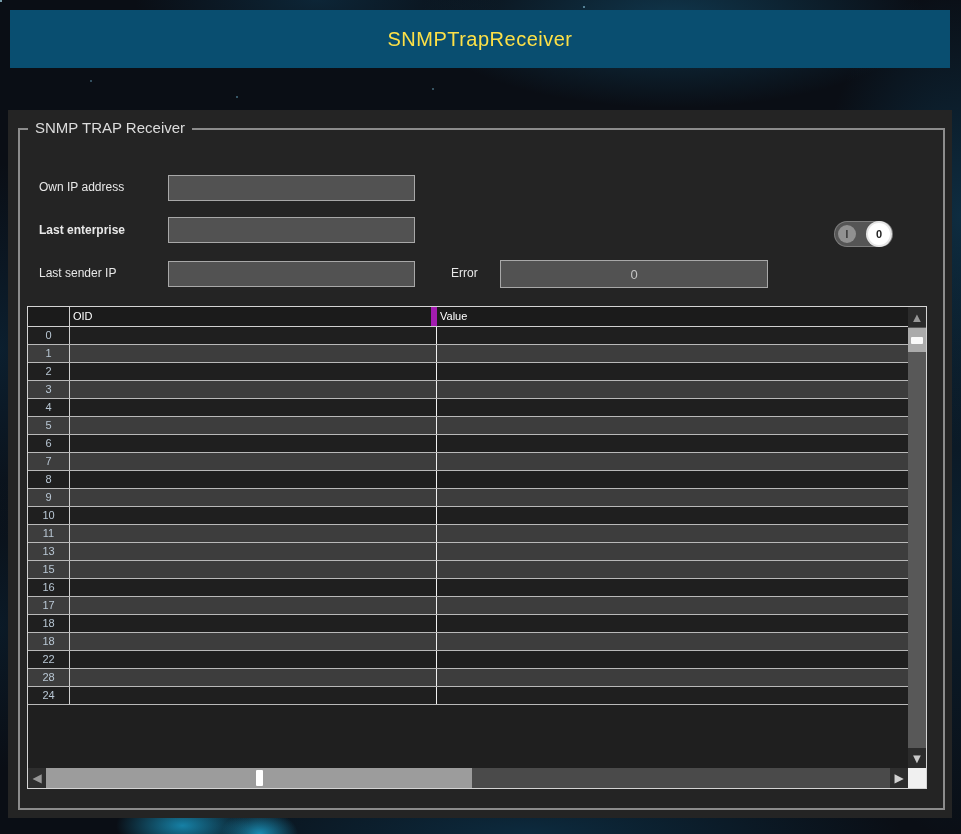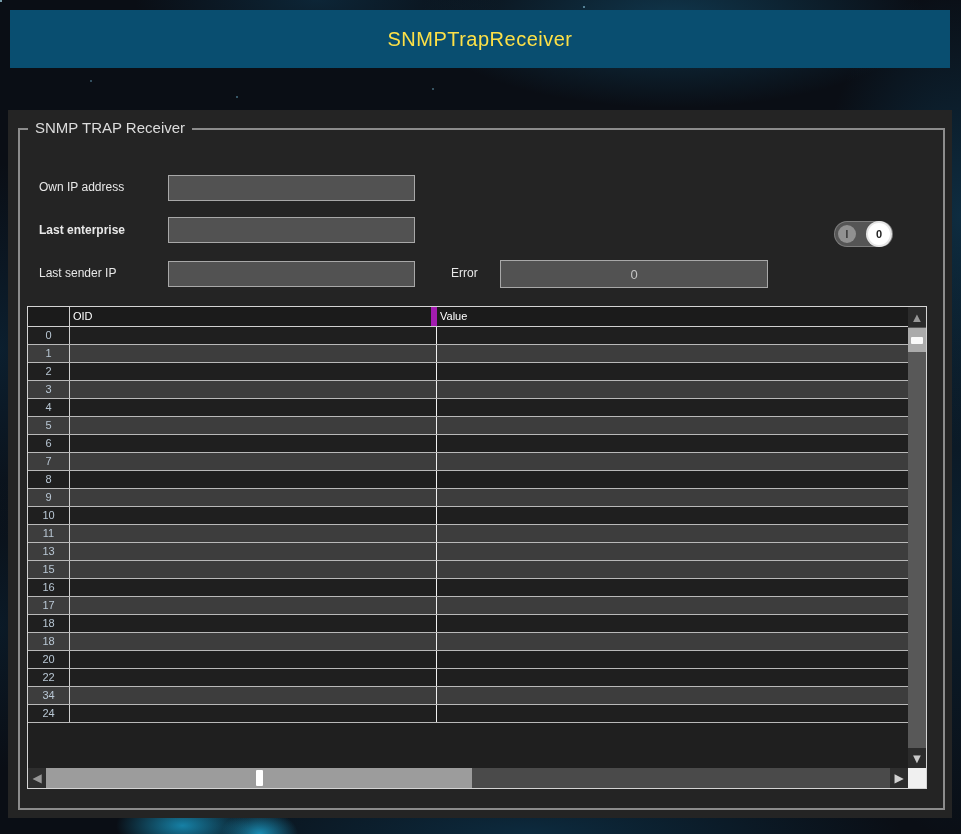--- a/index.html
+++ b/index.html
@@ -252,31 +252,26 @@
             <div class="cell num">18</div>
             <div class="cell oid"></div>
             <div class="cell val"></div>
           </div>
           <div class="trow odd">
             <div class="cell num">18</div>
             <div class="cell oid"></div>
             <div class="cell val"></div>
           </div>
           <div class="trow even">
-            <div class="cell num">20</div>
-            <div class="cell oid"></div>
-            <div class="cell val"></div>
-          </div>
-          <div class="trow even">
             <div class="cell num">22</div>
             <div class="cell oid"></div>
             <div class="cell val"></div>
           </div>
           <div class="trow odd">
-            <div class="cell num">34</div>
+            <div class="cell num">28</div>
             <div class="cell oid"></div>
             <div class="cell val"></div>
           </div>
           <div class="trow even">
             <div class="cell num">24</div>
             <div class="cell oid"></div>
             <div class="cell val"></div>
           </div>
         </div>
 

